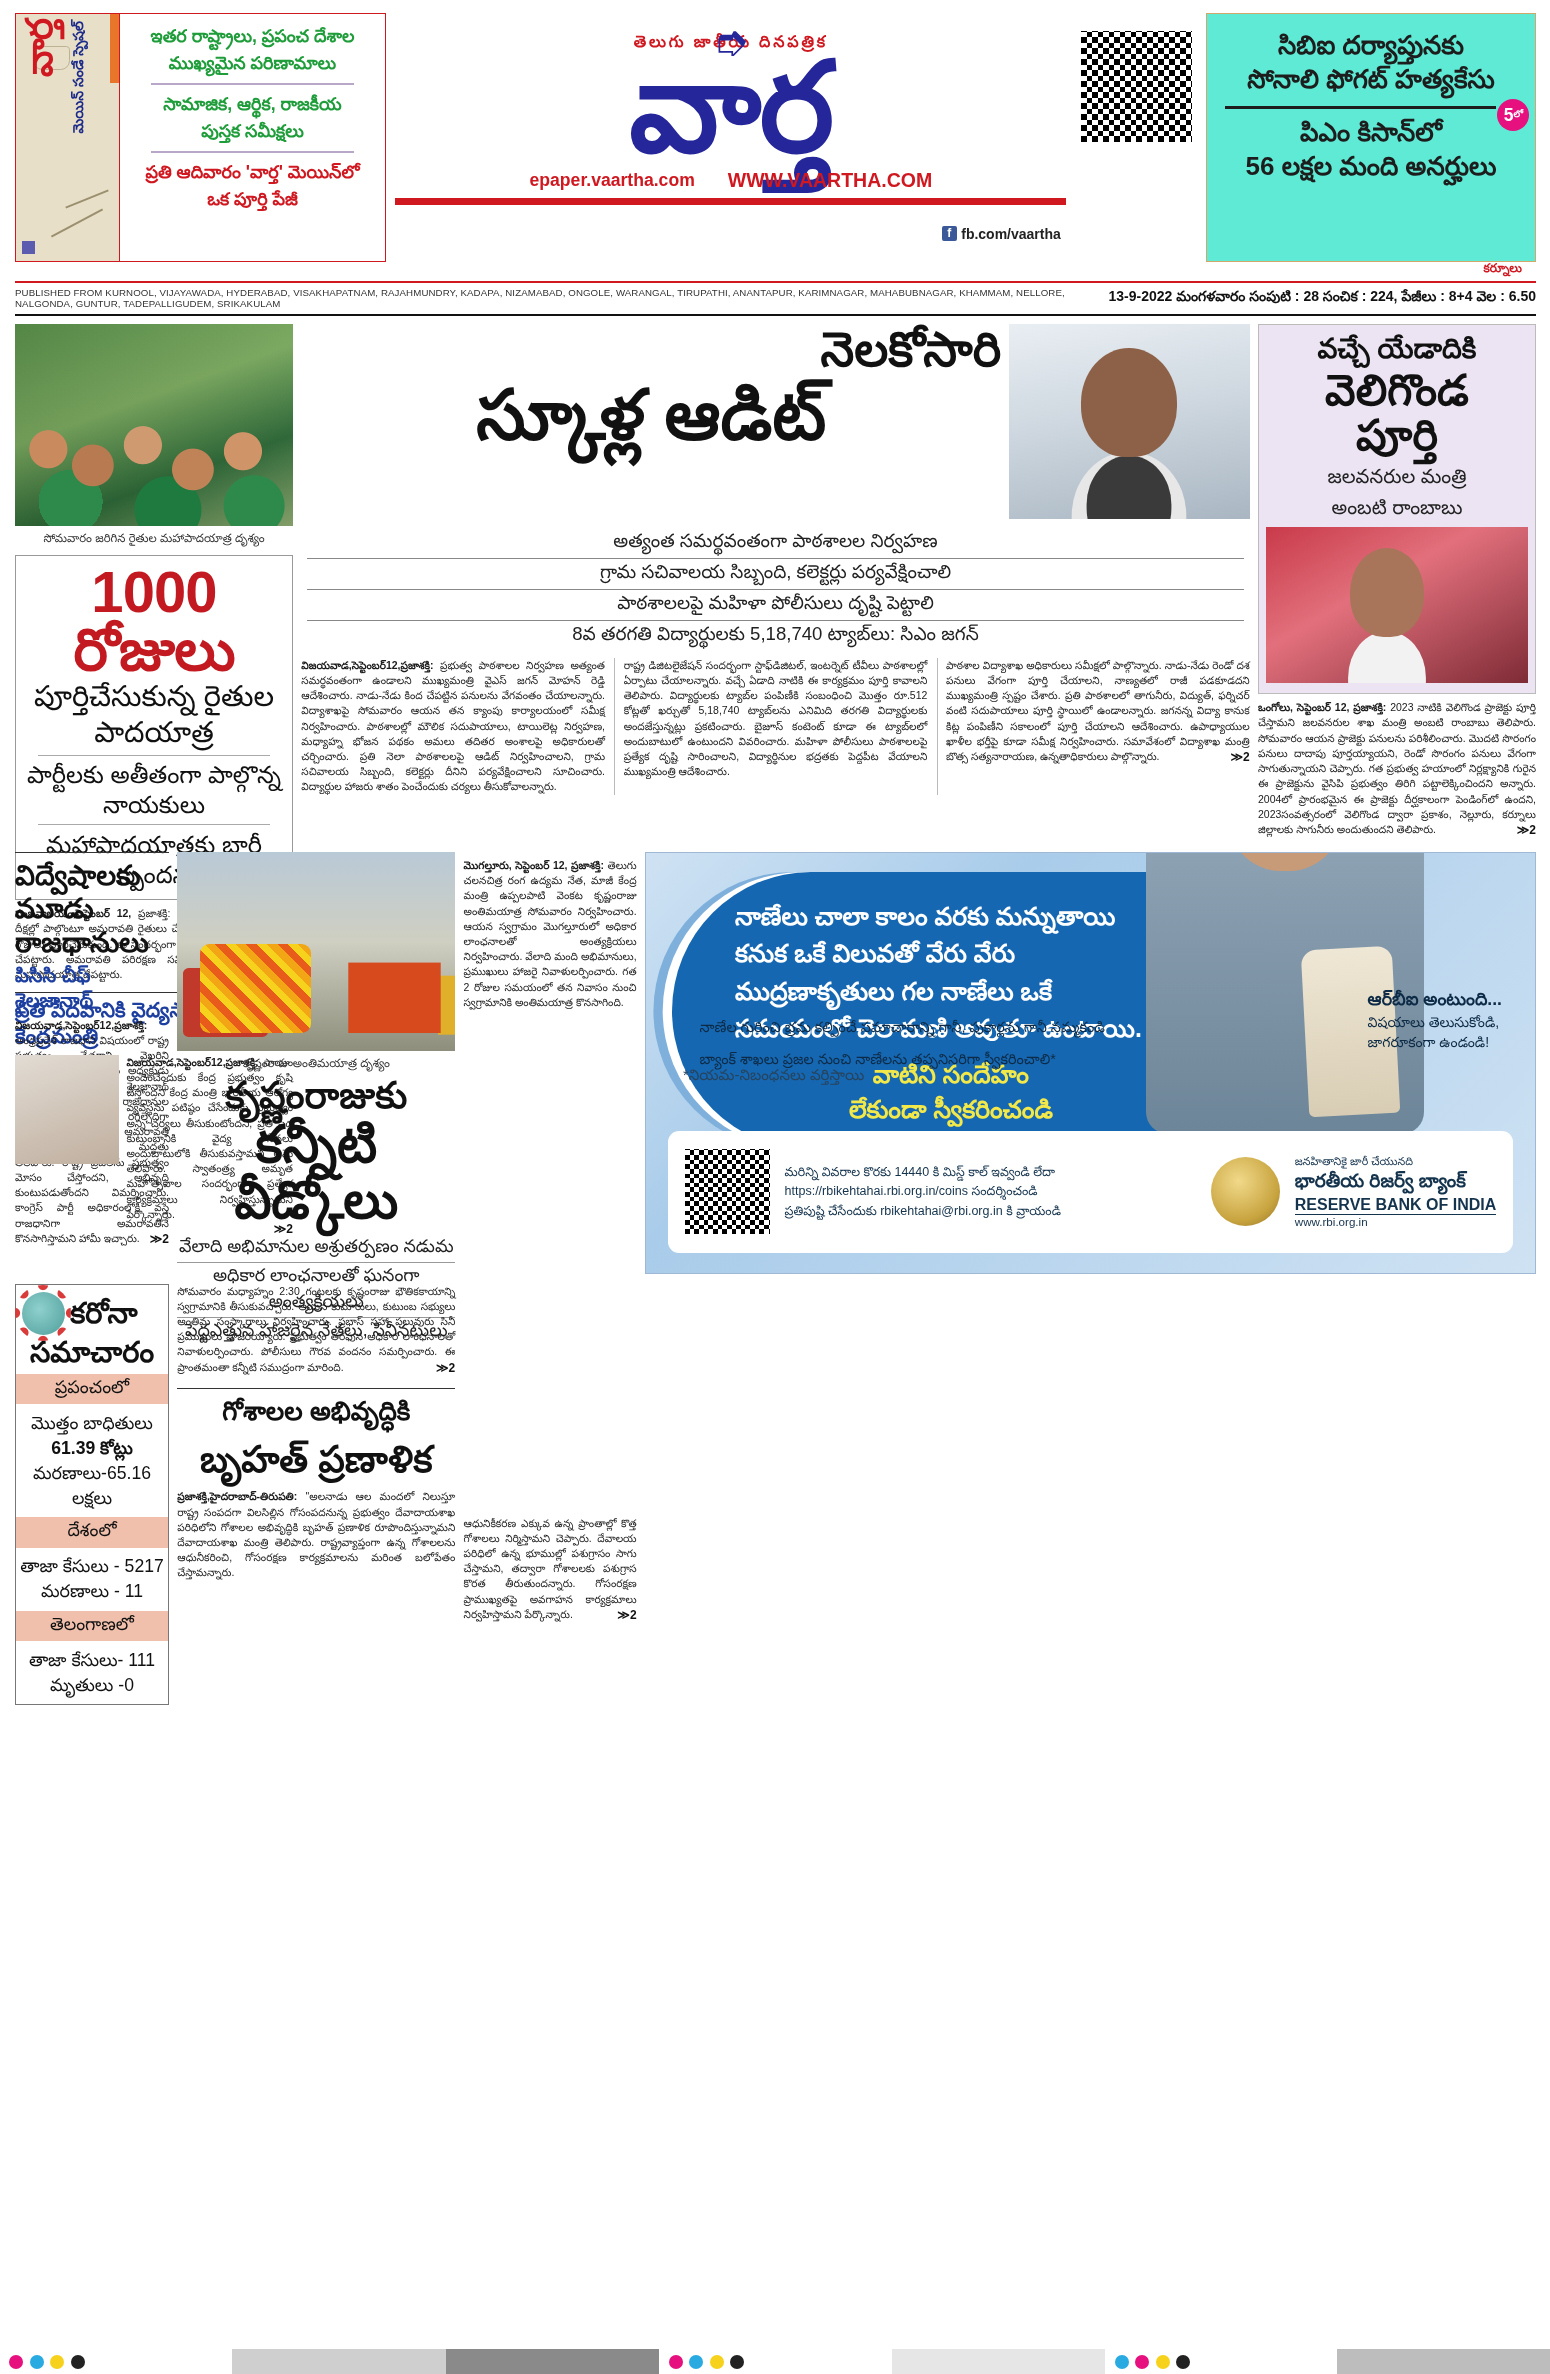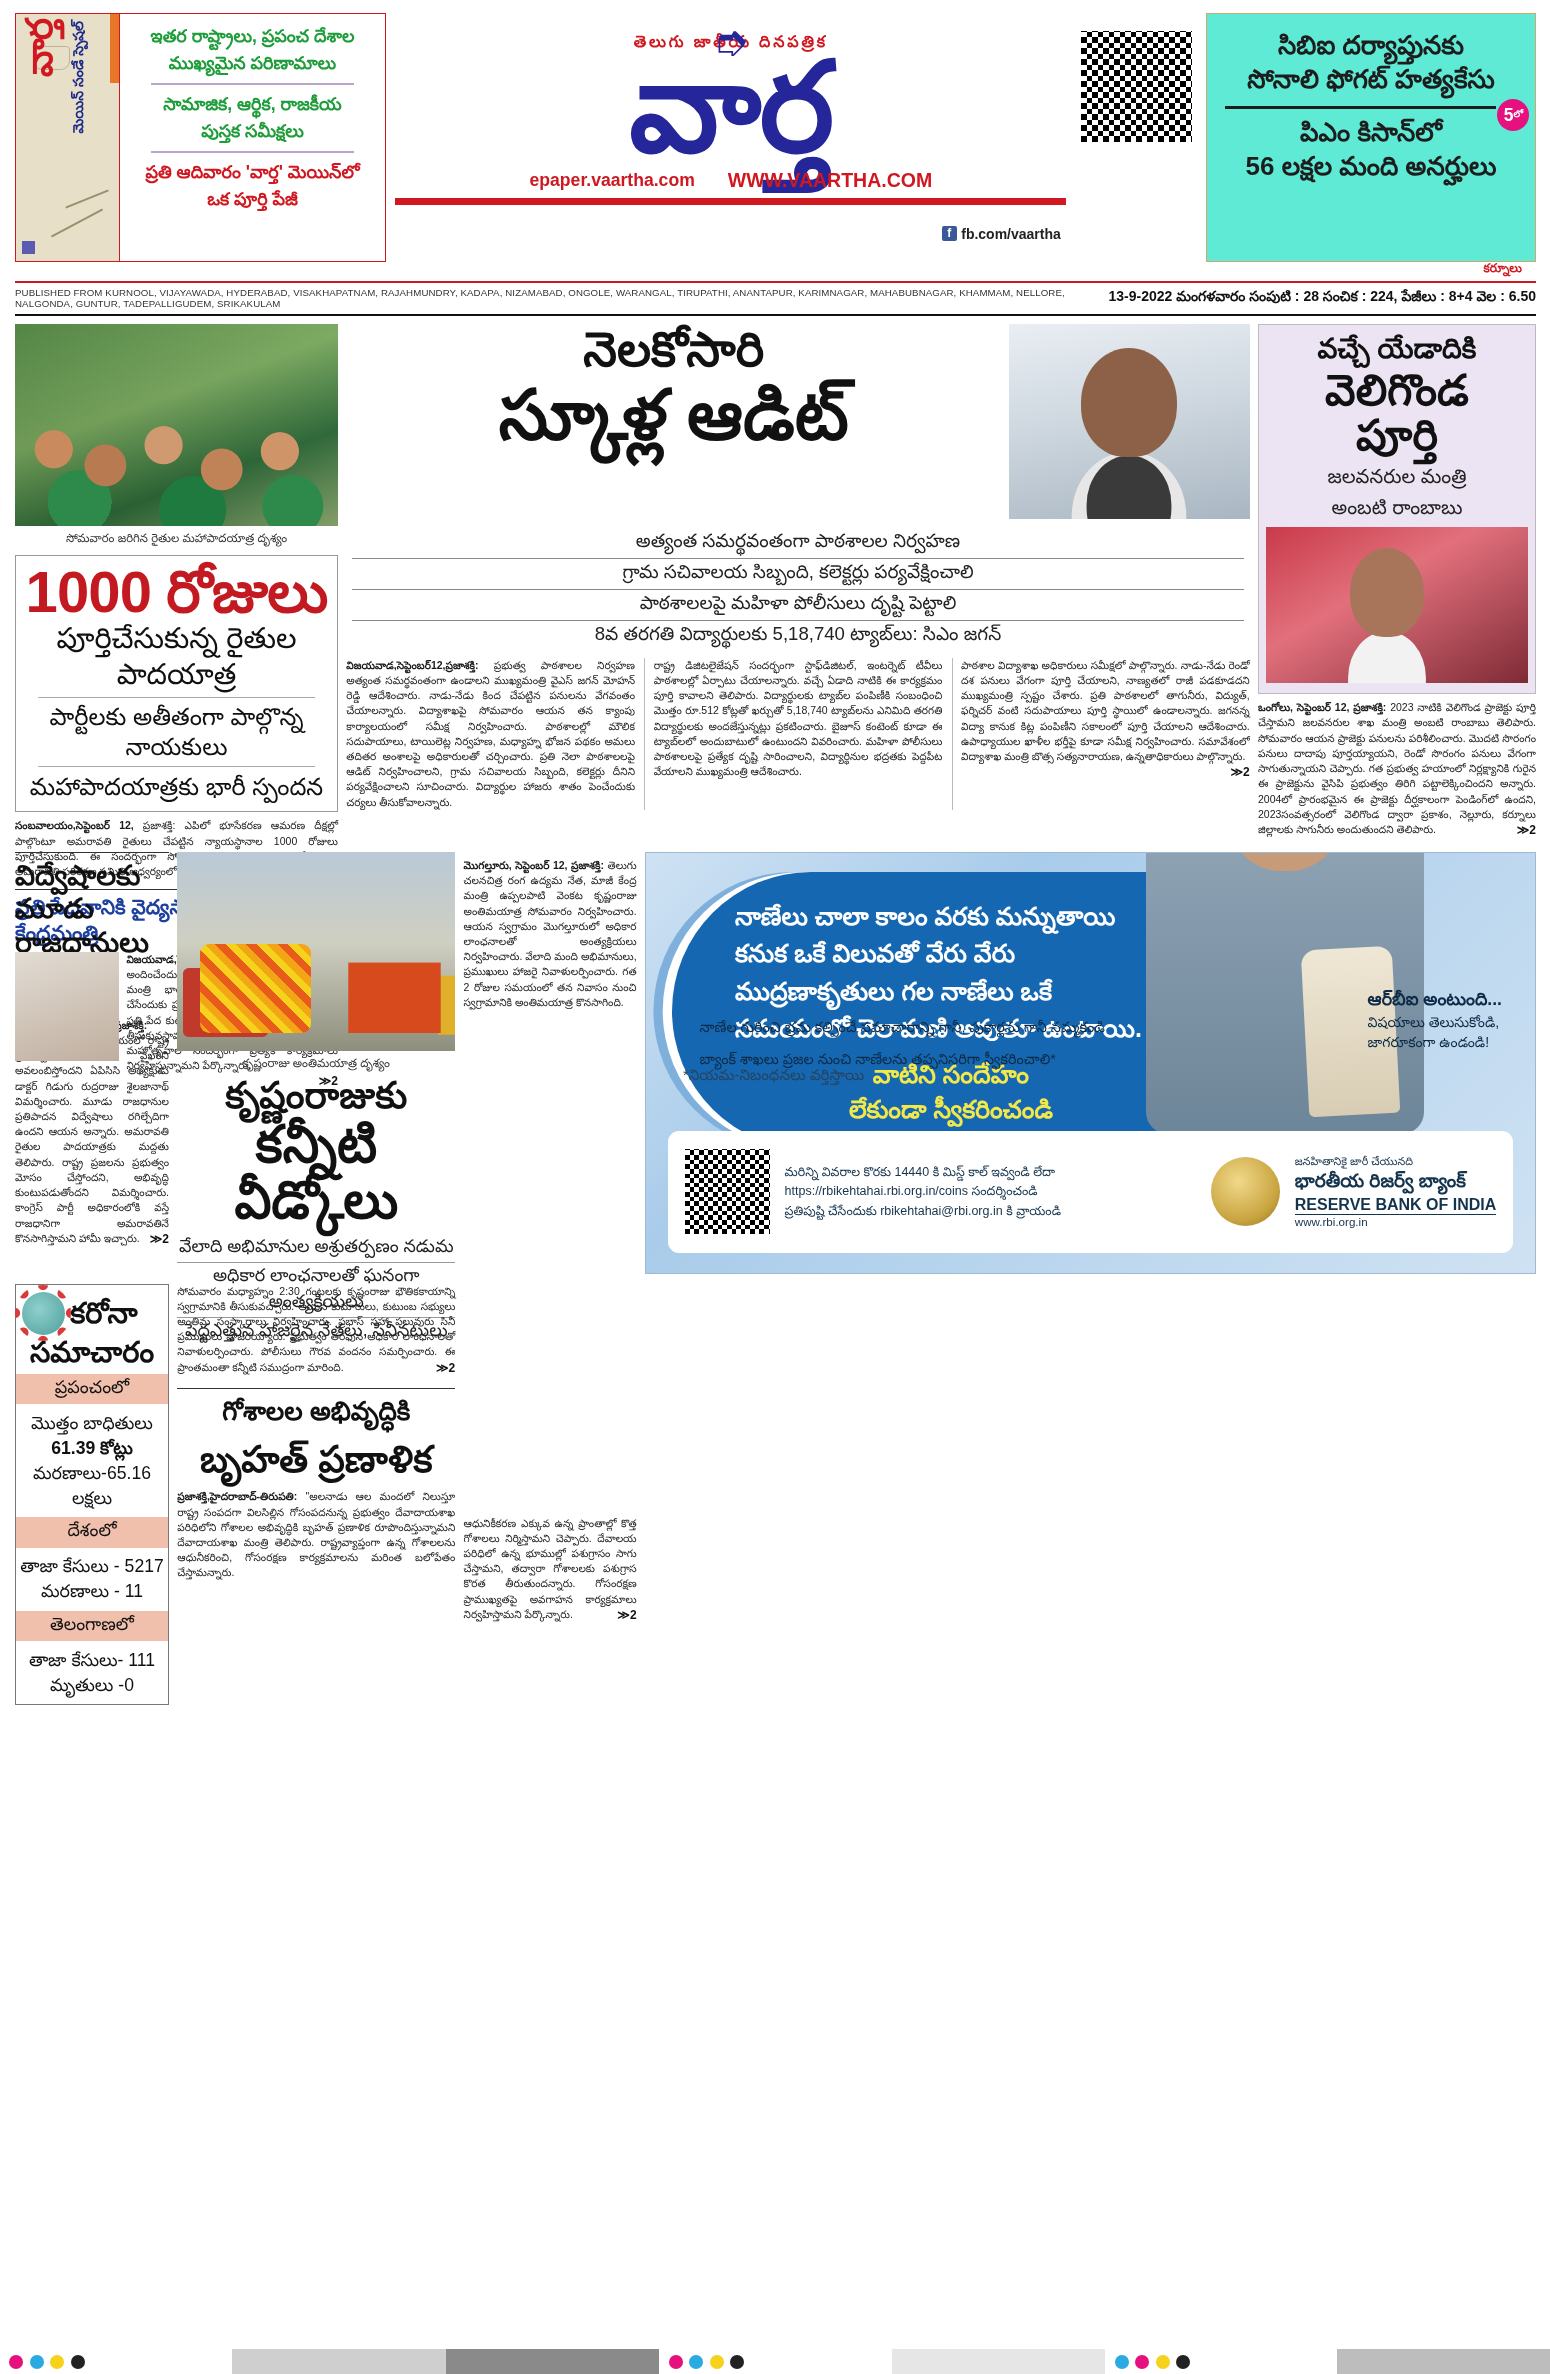--- a/index.html
+++ b/index.html
@@ -93,21 +93,21 @@
 
   
   .pubbar { margin-top: 18.6px; border-top: 2.8px solid #d01820; }
   .publine { display: flex; align-items: center; gap: 13px; padding-top: 4.6px; }
   .publine .left { font-size: 9.7px; color: #333; letter-spacing: 0.1px; flex: 1; }
   .publine .right { font-size: 14px; font-weight: bold; color: #111; white-space: nowrap; }
   .rulethin { height: 1.9px; background: #111; margin-top: 4.6px; }
 
   
   .main { display: flex; gap: 8.3px; margin-top: 8.3px; height: 519px; }
-  .col-l { width: 323px; }
+  .col-l { width: 278px; }
   .col-c { flex: 1; }
   .col-r { width: 278px; }
 
   .photo {
     background: linear-gradient(160deg,#4a7f3c,#78a85c 40%,#2f6e3a 70%,#9ab97a);
     position: relative; overflow: hidden;
   }
   .photo.crowd::after {
     content:""; position:absolute; inset:0;
     background:
@@ -130,21 +130,21 @@
   .lead-l2 { text-align:center; font-size: 24px; color:#111; line-height: 1.24; }
   .lead-l3 { text-align:center; font-size: 24px; color:#111; line-height: 1.24; }
 
   .body-text { font-size: 10.5px; line-height: 1.45; color: #1a1a1a; text-align: justify; }
   .dateline { font-weight: bold; }
   .contmark { color:#111; font-weight:bold; font-size: 12px; float:right; }
 
   .subhead-blue { color:#1d3fa0; font-size: 20.4px; font-weight:bold; line-height:1.25; }
 
   
-  .center-head1 { text-align:center; font-size: 48px; font-weight: bold; color:#111; line-height: 1.1; }
+  .center-head1 { text-align:right; font-size: 48px; font-weight: bold; color:#111; line-height: 1.1; }
   .center-head2 { text-align:center; font-size: 70px; font-weight: bold; color:#111; line-height: 1.05; margin-top: 1.9px;}
   .subline { text-align:center; font-size: 18.6px; color:#222; line-height: 1.45; border-bottom: 0.9px solid #888; padding-bottom: 2.8px; margin: 0 5.6px;}
   .subline.last { border-bottom: none; }
   .cm-photo {
     width: 241px; height: 195px; float:right;
     background: linear-gradient(170deg,#e9eef3 0%,#cfd8e0 45%,#a9b6c2 100%);
     position: relative; overflow:hidden; margin-left: 7.4px;
   }
   .cm-photo::after{
     content:""; position:absolute; left:50%; top:24px; transform:translateX(-50%);

